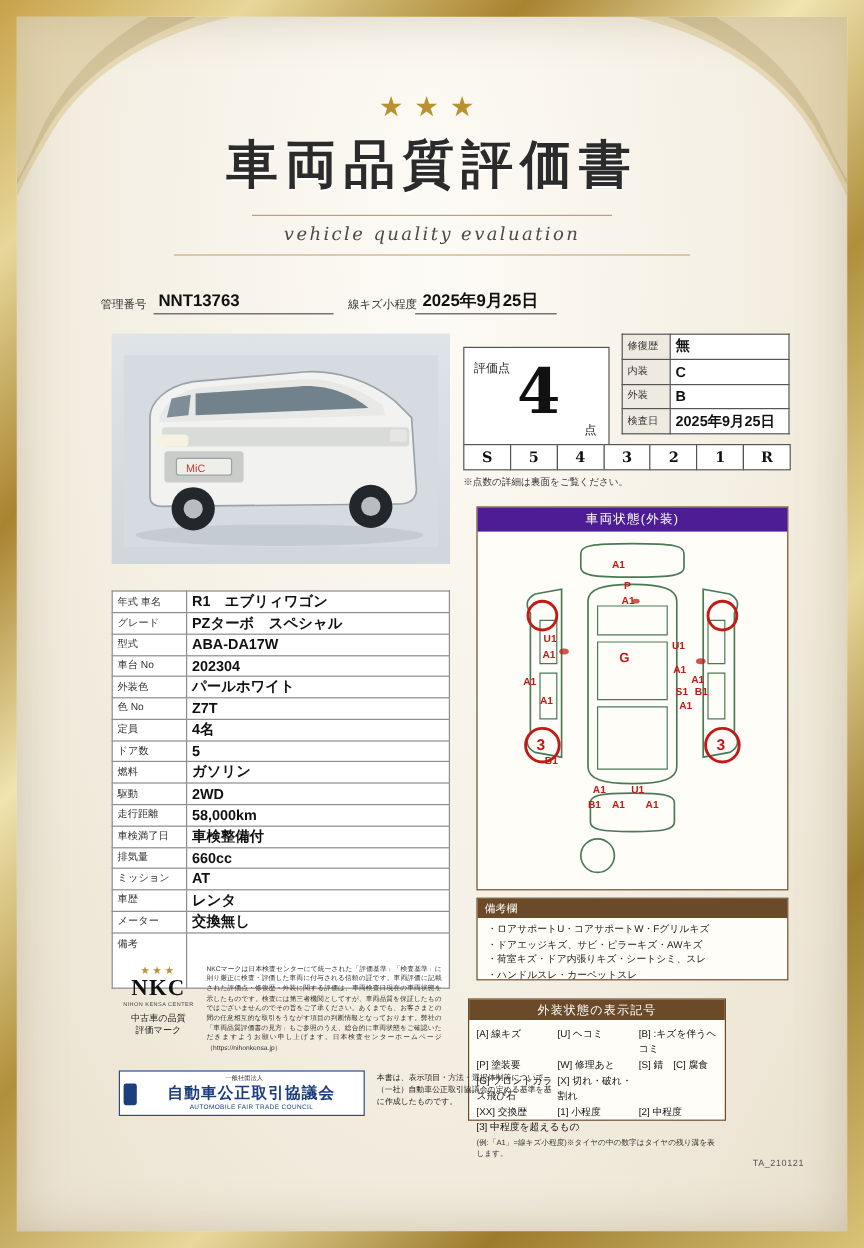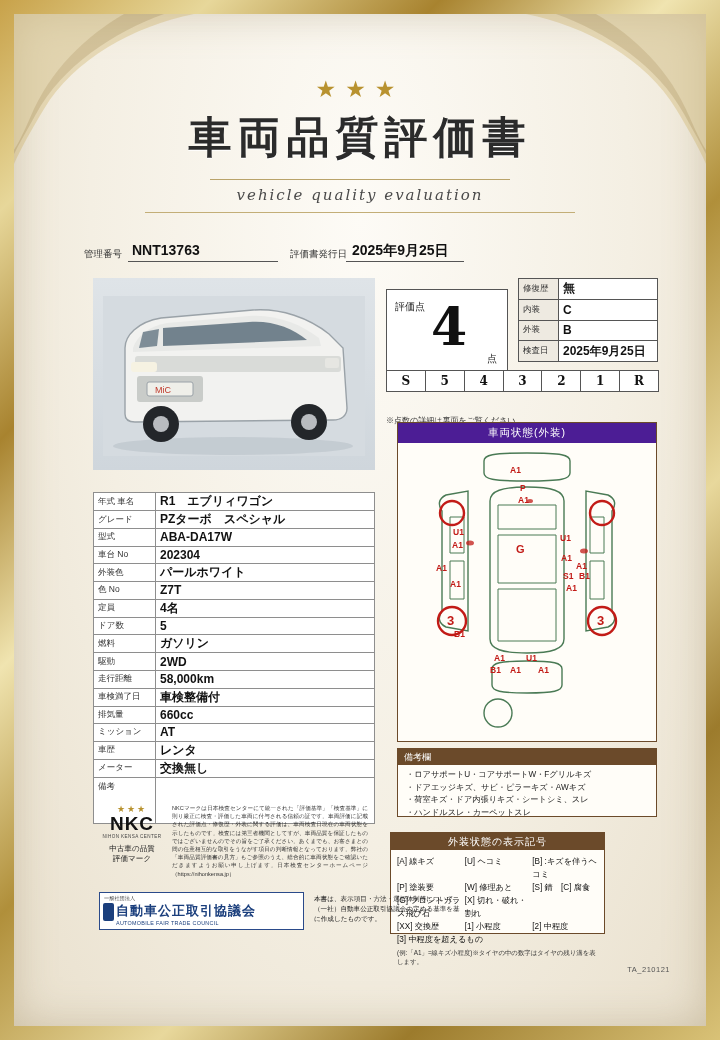--- a/index.html
+++ b/index.html
@@ -74,21 +74,21 @@
   .rt td.v { font-size:12px; font-weight:bold; color:#111; }
 
   
   .scale { position:absolute; left:372px; top:356px; width:272px; height:22px; display:flex; }
   .scale div {
     flex:1; border:1px solid #555; margin-right:-1px; background:#fff;
     font-size:12px; font-weight:bold; color:#111;
     display:flex; align-items:center; justify-content:center;
     font-family:"DejaVu Serif", serif;
   }
-  .scale-note { position:absolute; left:372px; top:401px; font-size:8px; color:#333; }
+  .scale-note { position:absolute; left:372px; top:382px; font-size:8px; color:#333; }
 
   
   .diag { position:absolute; left:383px; top:408px; width:260px; height:320px; border:1px solid #6b4a2a; background:#fffdf8; }
   .diag-head { height:20px; background:#4c1d95; color:#fff; font-size:10.5px; display:flex; align-items:center; justify-content:center; letter-spacing:1px; }
   .diag-body { position:relative; width:100%; height:298px; }
   .diag-svg { position:absolute; left:0; top:0; }
   .mk { position:absolute; font-size:8.5px; color:#c21b17; font-weight:bold; font-family:"Liberation Sans",sans-serif; }
   .mk-big { position:absolute; font-size:13px; color:#c21b17; font-weight:bold; }
 
   
@@ -101,26 +101,26 @@
   .legend { position:absolute; left:376px; top:818px; width:215px; height:102px; border:1px solid #6b4a2a; background:#fffdf8; }
   .legend-head { height:17px; background:#6b4a2a; color:#fff; font-size:10px; display:flex; align-items:center; justify-content:center; letter-spacing:1px; }
   .legend-grid { display:grid; grid-template-columns:1fr 1fr 1fr; gap:0 2px; padding:5px 6px 0; }
   .legend-grid span { font-size:8.2px; color:#111; line-height:13px; }
   .legend-wide { padding:0 6px; font-size:8.2px; color:#111; line-height:13px; }
   .legend-note { padding:2px 6px 0; font-size:6.4px; color:#333; line-height:9px; }
 
   
   .nkc { position:absolute; left:85px; top:790px; width:66px; text-align:center; }
   .nkc-stars { font-size:9px; color:#b8922f; letter-spacing:2px; }
-  .nkc-name { font-size:19px; font-weight:bold; font-family:Liberation Sans, sans-serif; color:#111; letter-spacing:1px; line-height:20px; }
+  .nkc-name { font-size:19px; font-weight:bold; font-family:Liberation Serif, serif; color:#111; letter-spacing:1px; line-height:20px; }
   .nkc-sub { font-size:4.6px; color:#444; letter-spacing:.4px; }
   .nkc-cap { font-size:7.6px; color:#222; margin-top:5px; line-height:10px; }
   .nkc-text { position:absolute; left:158px; top:790px; width:196px; font-size:5.6px; color:#333; line-height:8.2px; text-align:justify; }
 
-  .jafta { position:absolute; left:85px; top:878px; width:205px; height:38px; border:1px solid #2a4a8a; background:#fff; }
+  .jafta { position:absolute; left:85px; top:878px; width:205px; height:38px; border:1px solid #2a4a8a; background:#fff;text-align:center; }
   .jafta-top { font-size:5.2px; color:#333; padding:2px 0 0 4px; }
   .jafta-main { font-size:13px; font-weight:bold; color:#1b3f7d; padding-left:16px; letter-spacing:1px; }
   .jafta-en { font-size:5.4px; color:#1b3f7d; padding-left:16px; letter-spacing:.3px; }
   .jafta-emb { position:absolute; left:3px; top:10px; width:11px; height:18px; background:#1b3f7d; border-radius:2px; }
   .footnote { position:absolute; left:300px; top:880px; width:150px; font-size:6.6px; color:#222; line-height:10px; }
   .code { position:absolute; right:36px; bottom:52px; font-size:7.5px; color:#555; letter-spacing:.5px; }
 </style>
 </head>
 <body>
 
@@ -141,21 +141,21 @@
   <div class="stars">★★★</div>
   <div class="title">車両品質評価書</div>
   <div class="title-rule"></div>
   <div class="subtitle">vehicle quality evaluation</div>
   <div class="hrule-wide"></div>
 
   <div class="meta-row">
     <span class="meta-lab" style="left:0;">管理番号</span>
     <span class="meta-val" style="left:48px;">NNT13763</span>
     <span class="meta-line" style="left:44px; width:150px;"></span>
-    <span class="meta-lab" style="left:206px;">評価書発行日</span>
+    <span class="meta-lab" style="left:206px;">線キズ小程度</span>
     <span class="meta-val" style="left:268px;">2025年9月25日</span>
     <span class="meta-line" style="left:262px; width:118px;"></span>
   </div>
 
   <div class="photo">
     <svg class="car" viewBox="0 0 262 160">
       <rect x="0" y="0" width="262" height="160" fill="#d5dbe0"></rect>
       <ellipse cx="130" cy="150" rx="120" ry="9" fill="#b9c1c8" opacity=".6"></ellipse>
       <path d="M22,118 L22,52 C22,40 34,26 58,22 L150,14 C178,12 206,22 226,38 L240,52 L244,112 C244,120 238,124 230,124 L32,126 C26,126 22,124 22,118 Z" fill="#f2f2f0" stroke="#9aa2a8" stroke-width="1.4"></path>
       <path d="M30,52 C34,40 46,30 64,27 L146,20 C172,18 198,28 216,42 L218,50 L30,56 Z" fill="#e8e9e7"></path>

